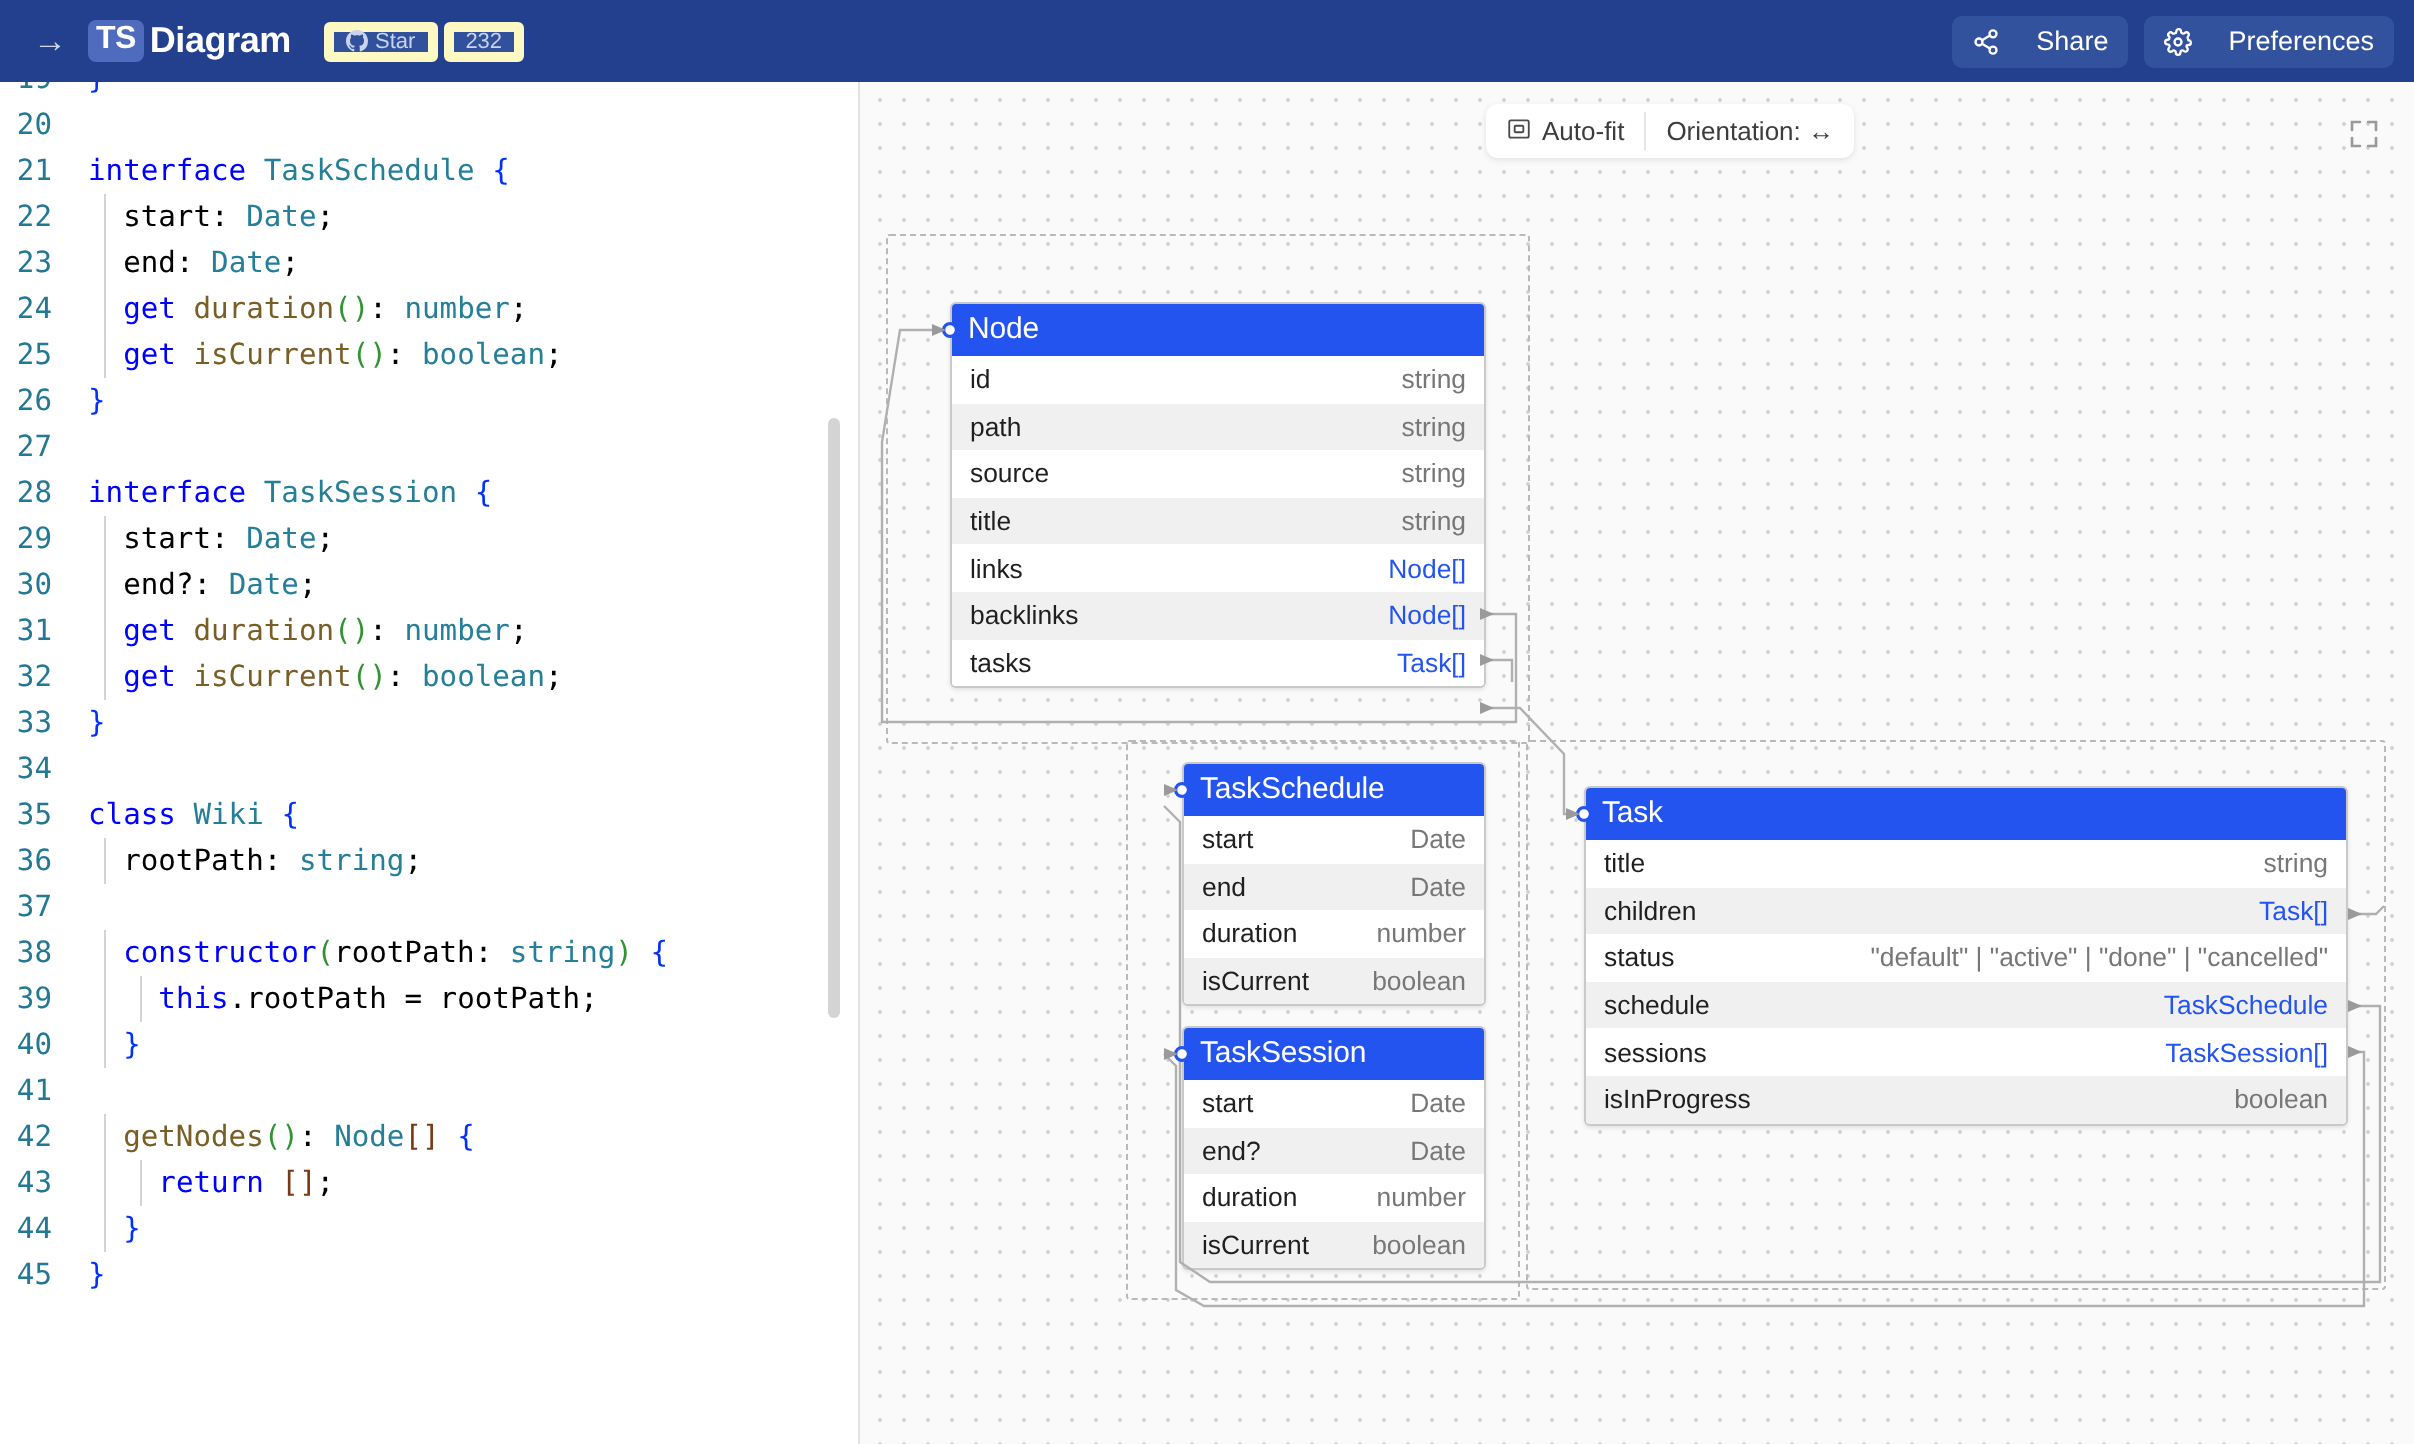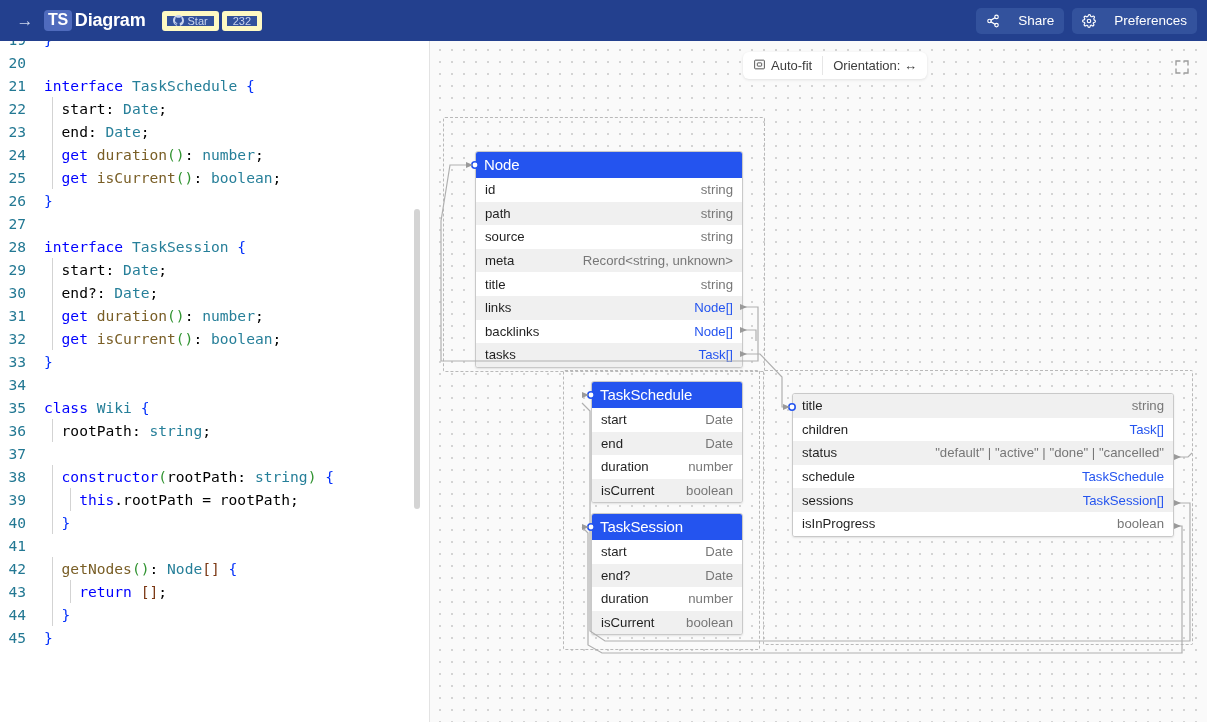--- a/index.html
+++ b/index.html
@@ -338,24 +338,20 @@
       </div>
       <div class="erow">
         <span class="ename">path</span>
         <span class="etype">string</span>
       </div>
       <div class="erow">
         <span class="ename">source</span>
         <span class="etype">string</span>
       </div>
       <div class="erow">
-        <span class="ename">meta</span>
-        <span class="etype">Record&lt;string, unknown&gt;</span>
-      </div>
-      <div class="erow">
         <span class="ename">title</span>
         <span class="etype">string</span>
       </div>
       <div class="erow">
         <span class="ename">links</span>
         <span class="etype ref">Node[]</span>
       </div>
       <div class="erow">
         <span class="ename">backlinks</span>
         <span class="etype ref">Node[]</span>
@@ -397,20 +393,21 @@
       <div class="erow">
         <span class="ename">duration</span>
         <span class="etype">number</span>
       </div>
       <div class="erow">
         <span class="ename">isCurrent</span>
         <span class="etype">boolean</span>
       </div>
     </div>
   <div class="entity" style="left:362px; top:352px; width:382px;">
+      <div class="entity-header">Task</div>
       <div class="erow">
         <span class="ename">title</span>
         <span class="etype">string</span>
       </div>
       <div class="erow">
         <span class="ename">children</span>
         <span class="etype ref">Task[]</span>
       </div>
       <div class="erow">
         <span class="ename">status</span>

